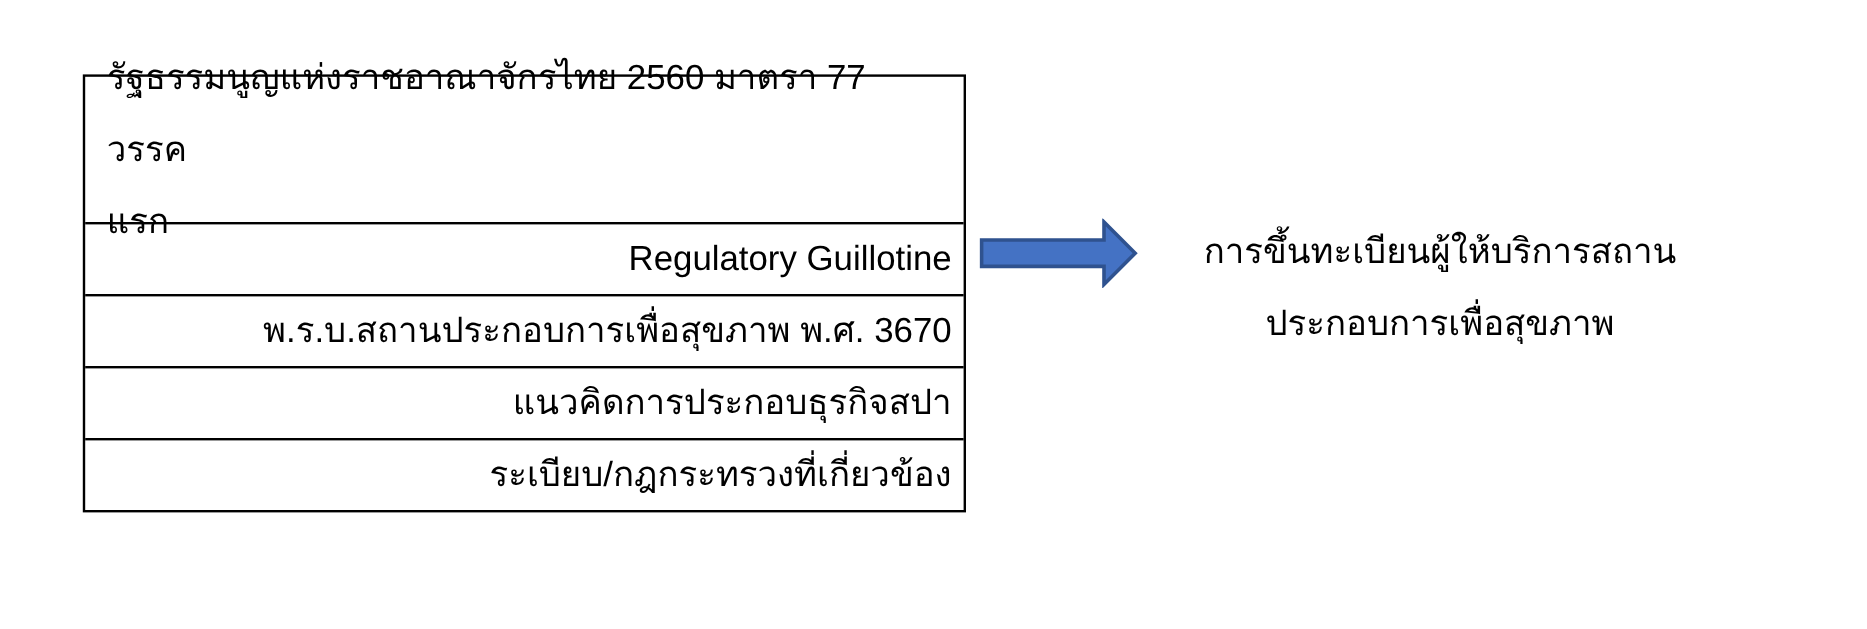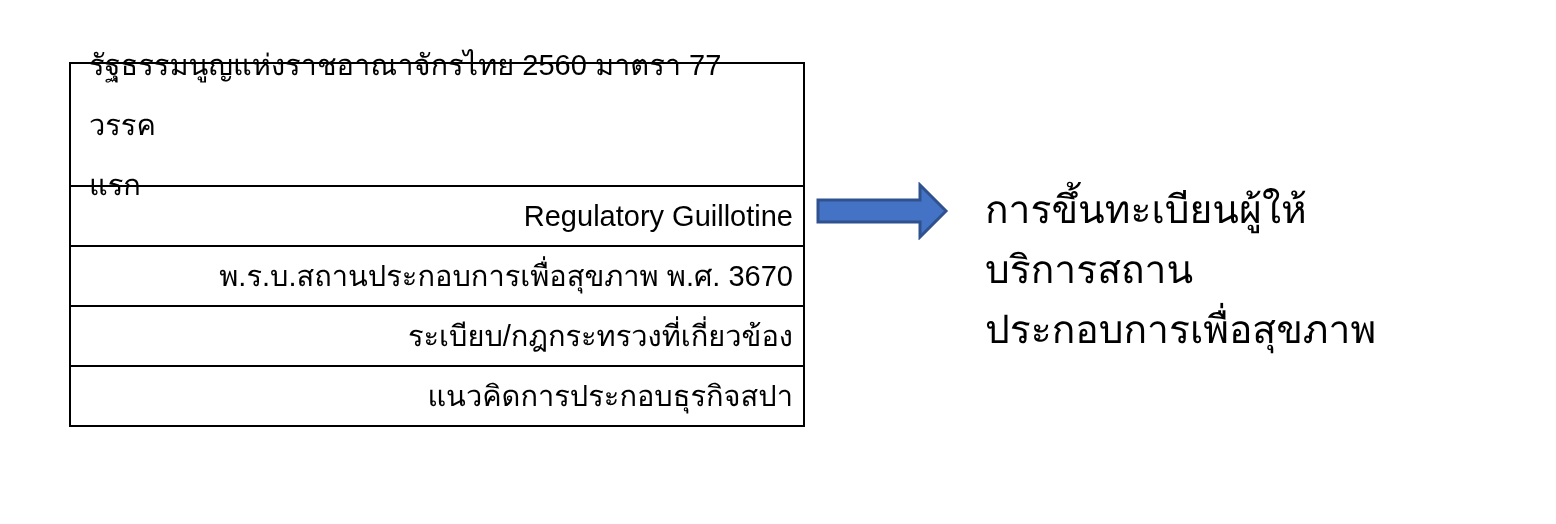--- a/index.html
+++ b/index.html
@@ -53,45 +53,45 @@
     height: 58px;
   }
   .arrow-wrap svg { display: block; }
 
   
   .result-text {
     position: absolute;
     left: 985px;
     top: 180px;
     width: 430px;
-    text-align: left;
-    font-size: 39px;
+    text-align: center;
+    font-size: 29px;
     line-height: 60px;
     white-space: pre-line;
   }
 </style>
 </head>
 <body>
 
 <div class="source-table">
   <div class="row row-tall">
     <span>รัฐธรรมนูญแห่งราชอาณาจักรไทย 2560 มาตรา 77 วรรค
 แรก</span>
   </div>
   <div class="row row-single">
     <span>Regulatory Guillotine</span>
   </div>
   <div class="row row-single">
     <span>พ.ร.บ.สถานประกอบการเพื่อสุขภาพ พ.ศ. 3670</span>
   </div>
   <div class="row row-single">
-    <span>ระเบียบ/กฎกระทรวงที่เกี่ยวข้อง</span>
+    <span>แนวคิดการประกอบธุรกิจสปา</span>
   </div>
   <div class="row row-single">
-    <span>แนวคิดการประกอบธุรกิจสปา</span>
+    <span>ระเบียบ/กฎกระทรวงที่เกี่ยวข้อง</span>
   </div>
 </div>
 
 <div class="arrow-wrap">
   <svg width="134" height="58" viewBox="0 0 134 58" xmlns="http://www.w3.org/2000/svg">
     <polygon points="2,18 104,18 104,3 130,29 104,55 104,40 2,40" stroke-width="3" stroke-linejoin="miter" fill="#4472C4" stroke="#2F528F"></polygon>
   </svg>
 </div>
 
 <div class="result-text">การขึ้นทะเบียนผู้ให้บริการสถาน

